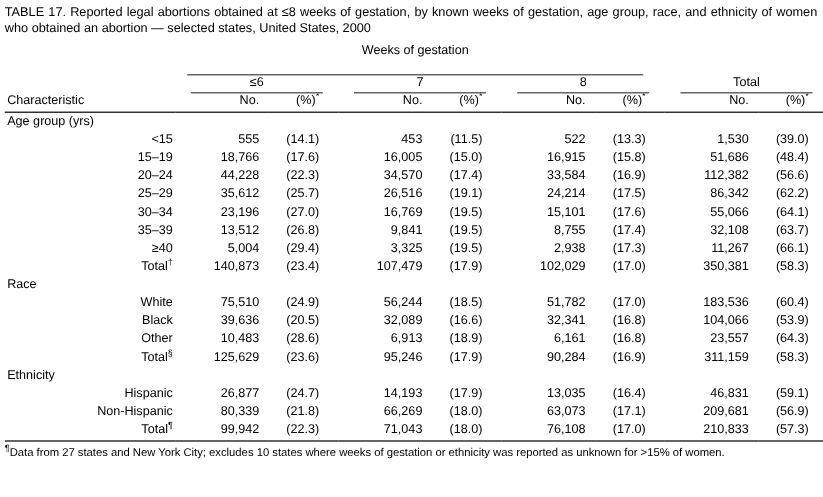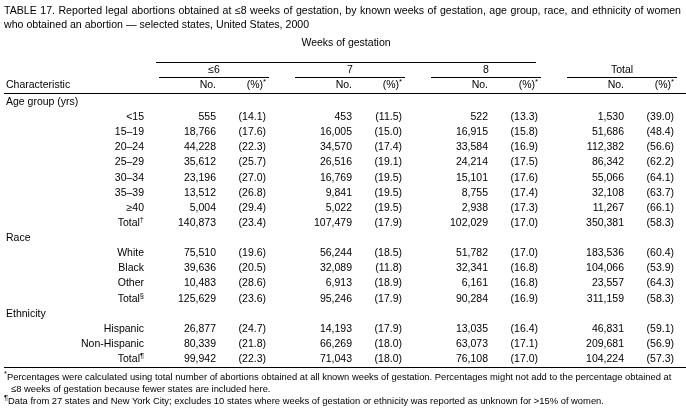--- a/index.html
+++ b/index.html
@@ -200,21 +200,21 @@
           <td class="pct">(19.5)</td>
           <td class="num">8,755</td>
           <td class="pct">(17.4)</td>
           <td class="num">32,108</td>
           <td class="pct">(63.7)</td>
         </tr>
         <tr>
           <td class="row-label">≥40</td>
           <td class="num">5,004</td>
           <td class="pct">(29.4)</td>
-          <td class="num">5,022</td>
+          <td class="num">3,325</td>
           <td class="pct">(19.5)</td>
           <td class="num">2,938</td>
           <td class="pct">(17.3)</td>
           <td class="num">11,267</td>
           <td class="pct">(66.1)</td>
         </tr>
         <tr>
           <td class="row-label">Total<span class="sup">†</span></td>
           <td class="num">140,873</td>
           <td class="pct">(23.4)</td>
@@ -224,34 +224,34 @@
           <td class="pct">(17.0)</td>
           <td class="num">350,381</td>
           <td class="pct">(58.3)</td>
         </tr>
         <tr class="section-row">
           <td colspan="9">Race</td>
         </tr>
         <tr>
           <td class="row-label">White</td>
           <td class="num">75,510</td>
-          <td class="pct">(19.6)</td>
+          <td class="pct">(24.9)</td>
           <td class="num">56,244</td>
           <td class="pct">(18.5)</td>
           <td class="num">51,782</td>
           <td class="pct">(17.0)</td>
           <td class="num">183,536</td>
           <td class="pct">(60.4)</td>
         </tr>
         <tr>
           <td class="row-label">Black</td>
           <td class="num">39,636</td>
           <td class="pct">(20.5)</td>
           <td class="num">32,089</td>
-          <td class="pct">(11.8)</td>
+          <td class="pct">(16.6)</td>
           <td class="num">32,341</td>
           <td class="pct">(16.8)</td>
           <td class="num">104,066</td>
           <td class="pct">(53.9)</td>
         </tr>
         <tr>
           <td class="row-label">Other</td>
           <td class="num">10,483</td>
           <td class="pct">(28.6)</td>
           <td class="num">6,913</td>
@@ -298,24 +298,23 @@
           <td class="pct">(56.9)</td>
         </tr>
         <tr>
           <td class="row-label">Total<span class="sup">¶</span></td>
           <td class="num">99,942</td>
           <td class="pct">(22.3)</td>
           <td class="num">71,043</td>
           <td class="pct">(18.0)</td>
           <td class="num">76,108</td>
           <td class="pct">(17.0)</td>
-          <td class="num">104,224</td>
+          <td class="num">210,833</td>
           <td class="pct">(57.3)</td>
         </tr>
       </tbody>
   </table>
 
   <div class="footnotes">
-      <div class="footnote"><span class="sup">*</span>Percentages were calculated using total number of abortions obtained at all known weeks of gestation. Percentages might not add to the percentage obtained at ≤8 weeks of gestation because fewer states are included here.</div>
       <div class="footnote"><span class="sup">¶</span>Data from 27 states and New York City; excludes 10 states where weeks of gestation or ethnicity was reported as unknown for &gt;15% of women.</div>
     </div>
 
 </div>
 
 </body></html>

